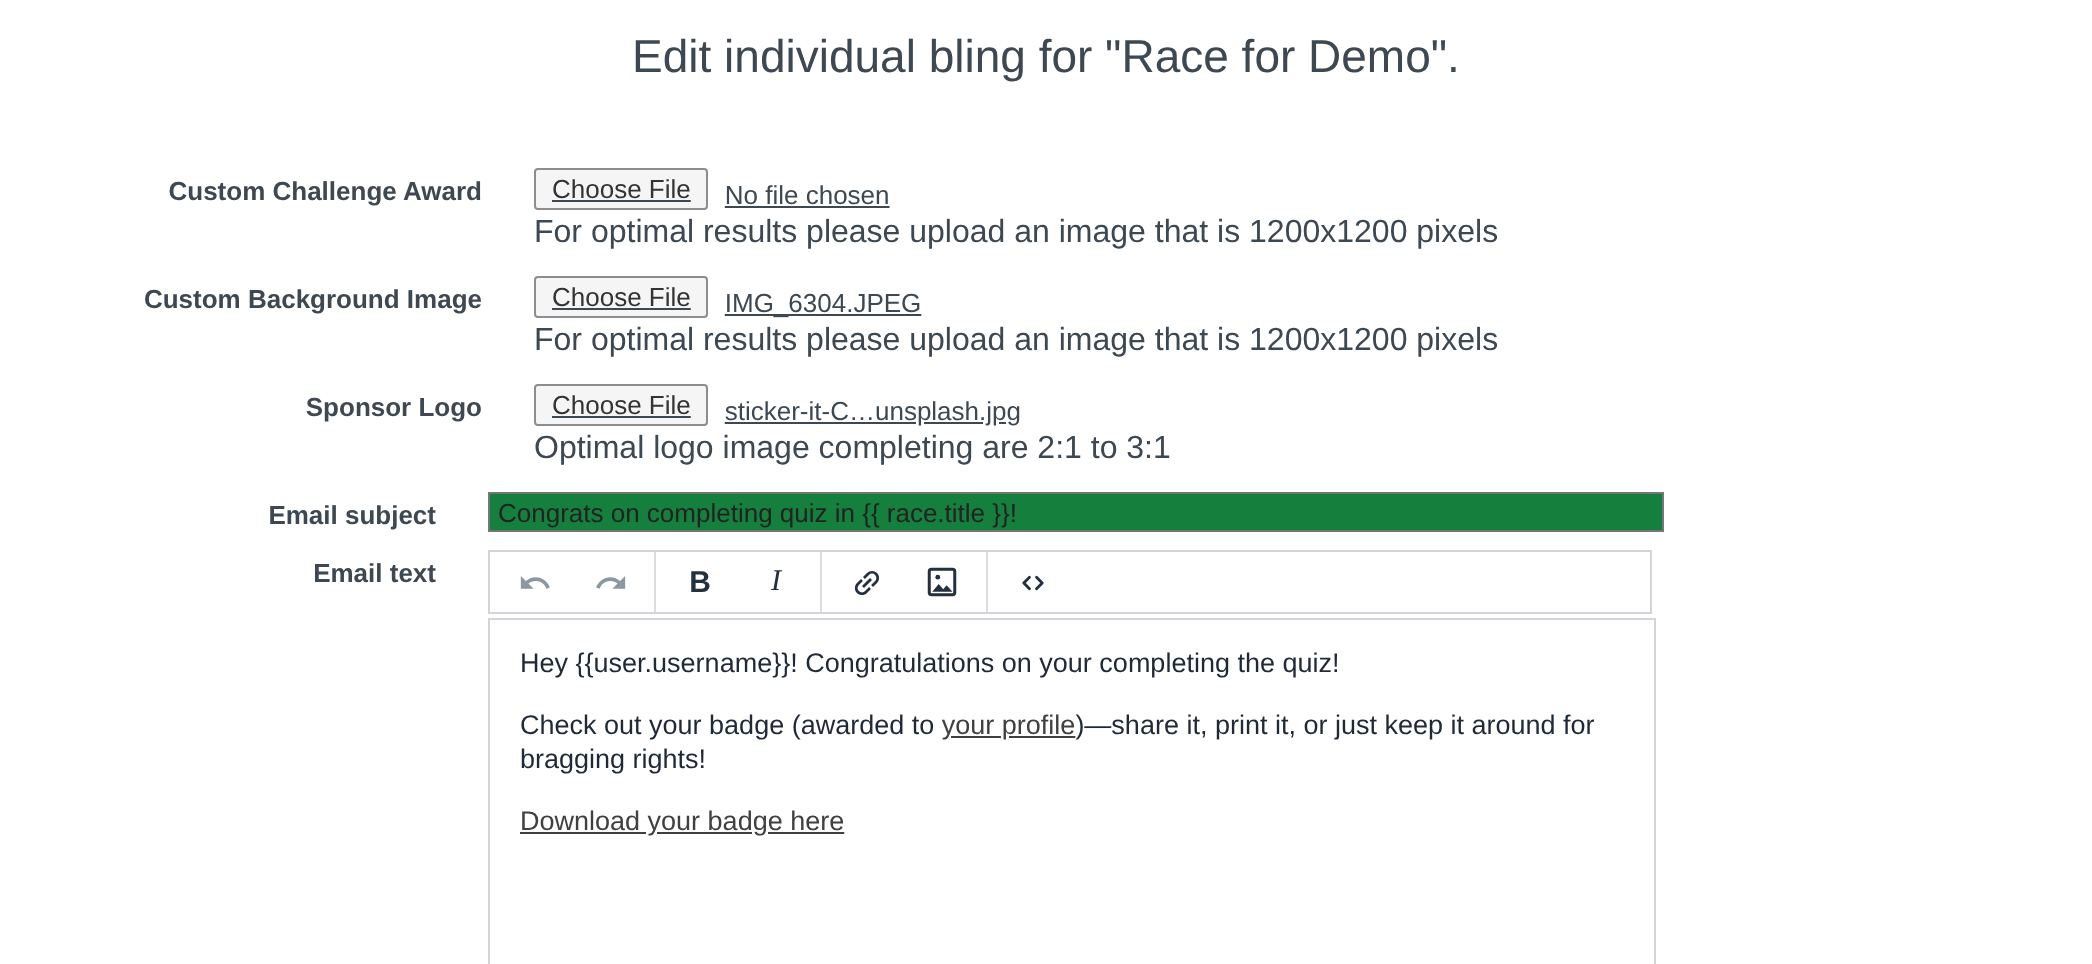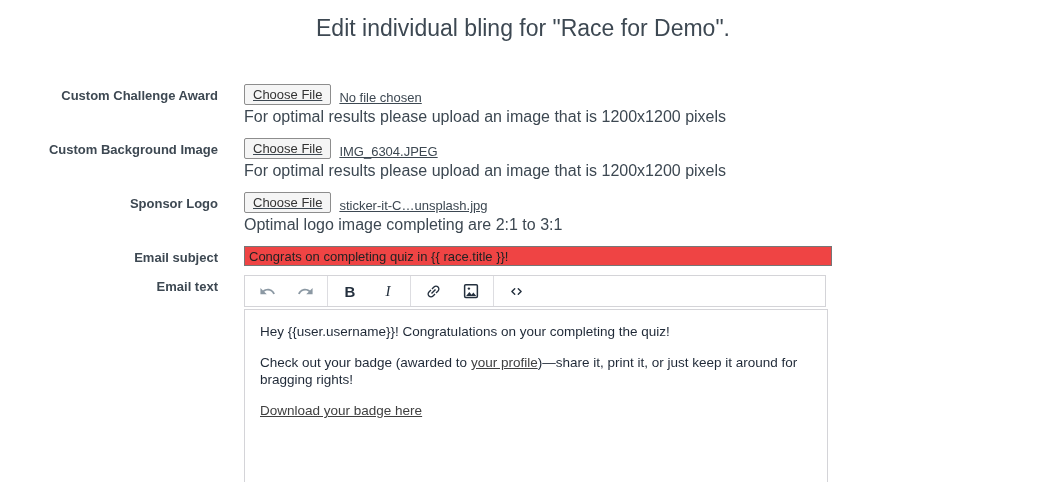--- a/index.html
+++ b/index.html
@@ -22,21 +22,21 @@
     flex: none;
     width: 218px;
     text-align: right;
     font-weight: 700;
     font-size: 13px;
     padding-top: 4px;
     color: #3d4852;
   }
   .control-col { margin-left: 26px; }
 
-  .row-file { margin-bottom: 12px; }
+  .row-file { margin-bottom: 12px; padding-left: 23px; }
   .file-line { display: flex; align-items: flex-end; height: 21px; text-decoration: underline; }
   .choose-file-btn {
     font-family: "Liberation Sans", sans-serif;
     font-size: 13px;
     color: #333;
     background: #f5f5f5;
     border: 1px solid #8d8d8d;
     border-radius: 2px;
     padding: 2px 8px;
     height: 21px;
@@ -52,21 +52,21 @@
 
   .text-input {
     width: 588px;
     height: 20px;
     border: 1px solid #767676;
     border-radius: 0;
     font-family: "Liberation Sans", sans-serif;
     font-size: 13px;
     color: #222;
     padding: 0 4px;
-    background: #ef4444;
+    background: #15803d;
     outline: none;
   }
   .checkbox {
     appearance: none;
     -webkit-appearance: none;
     width: 13px; height: 13px;
     border: 1px solid #8f8f8f;
     border-radius: 2px;
     background: #fff;
     margin-top: 3px;

